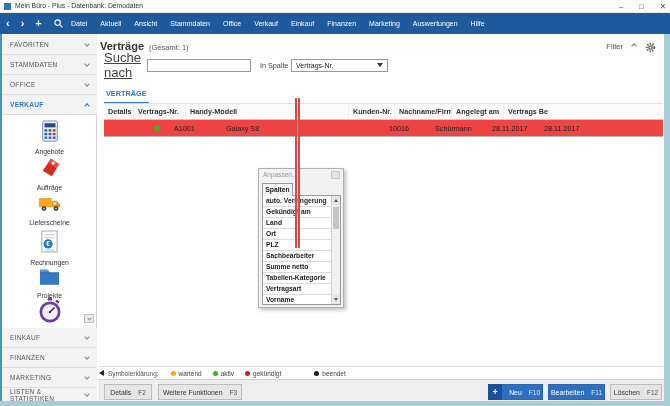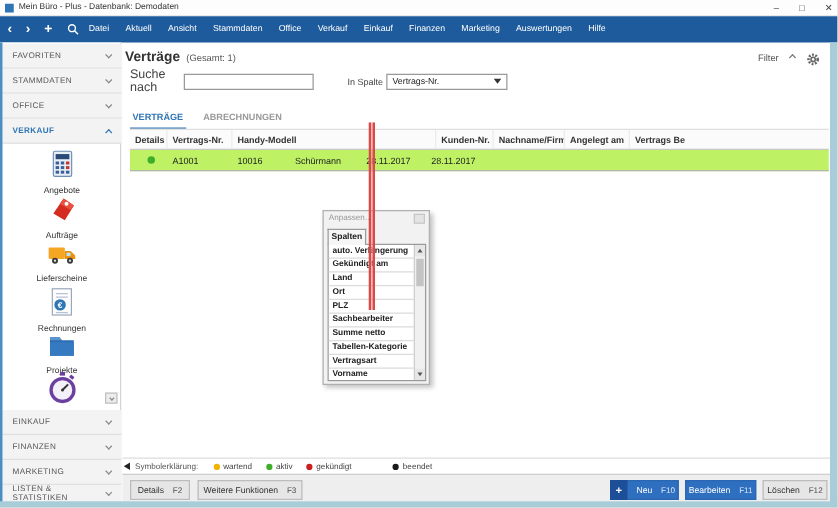--- a/index.html
+++ b/index.html
@@ -42,35 +42,35 @@
   .mini-collapse { position:absolute; left:84px; top:314px; width:10px; height:9px; background:#ececec; border:1px solid #c0c0c0; display:flex; align-items:center; justify-content:center; }
   .mini-collapse .chev { width:3px; height:3px; margin-top:-1px; }
 
   
   .page-title { position:absolute; left:100px; top:40px; font-size:11px; font-weight:bold; color:#333; }
   .page-count { font-size:7.5px; font-weight:normal; color:#555; margin-left:5px; }
   .filter-area { position:absolute; right:14px; top:42px; display:flex; gap:9px; }
   .filter-lbl { font-size:7.5px; color:#555; }
 
   .search-row { position:absolute; left:104px; top:58px; height:14px; display:flex; align-items:center; }
-  .search-lbl { font-size:10px; color:#444; width:43px; }
+  .search-lbl { font-size:13px; color:#444; width:43px;text-decoration:underline; }
   .search-input { width:104px; height:13px; border:1px solid #999; background:#fff; font-size:7px; padding:0 3px; font-family:"Liberation Sans", sans-serif; }
-  .inspalte-lbl { font-size:7.2px; color:#444; margin-left:27px; width:31px; }
+  .inspalte-lbl { font-size:7.2px; color:#444; margin-left:9px; width:31px; }
   .col-select { width:97px; height:13px; border:1px solid #999; background:#fff; display:flex; align-items:center; justify-content:space-between; padding:0 4px; font-size:7px; color:#222; cursor:pointer; }
   .dd-arrow { width:0; height:0; border-left:3px solid transparent; border-right:3px solid transparent; border-top:4px solid #333; }
 
   
   .tabs { position:absolute; left:104px; top:86px; display:flex; gap:12px; }
   .tab { font-size:7.3px; font-weight:bold; color:#999; padding:3px 2px 4px 2px; cursor:pointer; }
   .tab.active { color:#2e75b5; border-bottom:2px solid #2e75b5; }
 
   
   .thead { position:absolute; left:104px; top:103px; width:559px; height:17px; display:flex; background:#fbfbfb; border-top:1px solid #e0e0e0; border-bottom:1px solid #c8c8c8; }
   .th { font-size:7.2px; font-weight:bold; color:#333; line-height:16px; padding-left:4px; border-right:1px solid #ececec; overflow:hidden; white-space:nowrap; cursor:pointer; }
-  .trow { position:absolute; left:104px; top:120px; width:559px; height:17px; display:flex; background:#bef264; border-bottom:1px solid #b5b5b5; cursor:pointer; }
+  .trow { position:absolute; left:104px; top:120px; width:559px; height:17px; display:flex; background:#ef4444; border-bottom:1px solid #b5b5b5; cursor:pointer;padding-left:36px; }
   .td { font-size:7.2px; color:#222; line-height:17px; padding-left:4px; overflow:hidden; white-space:nowrap; }
   .c0{width:30px}.c1{width:52px}.c2{width:115px}.c3{width:163px}.c4{width:46px}.c5{width:57px}.c6{width:52px}.c7{width:44px; border-right:none}
   .status-cell { display:flex; align-items:center; justify-content:center; }
   .dot { width:6px; height:6px; border-radius:50%; }
   .dot.sm { width:5px; height:5px; }
 
   
   .drag-line { position:absolute; left:295px; top:98px; width:5px; height:150px; border-left:2px solid #d94a4a; border-right:2px solid #d94a4a; background:rgba(255,190,190,.45); z-index:40; }
 
   
@@ -283,38 +283,38 @@
     <input class="search-input" type="text" value="" style="">
     <span class="inspalte-lbl">In Spalte</span>
     <div class="col-select">
       <span>Vertrags-Nr.</span>
       <i class="dd-arrow"></i>
     </div>
   </div>
 
   <div class="tabs">
     <div class="tab active">VERTRÄGE</div>
-    <div class="tab">ABRECHNUNGEN</div>
   </div>
 
   <div class="thead">
     <div class="th c0">Details</div>
     <div class="th c1">Vertrags-Nr.</div>
     <div class="th c3">Handy-Modell</div>
     <div class="th c4">Kunden-Nr.</div>
     <div class="th c5">Nachname/Firma</div>
     <div class="th c6">Angelegt am</div>
     <div class="th c7">Vertrags Beginn</div>
   </div>
 
   <div class="trow">
     <div class="td c0 status-cell">
         <span class="dot" style="background: rgb(63, 174, 42);"></span>
       </div>
     <div class="td c1">A1001</div>
+    <div class="td c3">Galaxy S8</div>
     <div class="td c4">10016</div>
     <div class="td c5">Schürmann</div>
     <div class="td c6">28.11.2017</div>
     <div class="td c7">28.11.2017</div>
   </div>
 
   <div class="drag-line"></div>
 
   <div class="popup">
     <div class="popup-title">Anpassen...</div>

